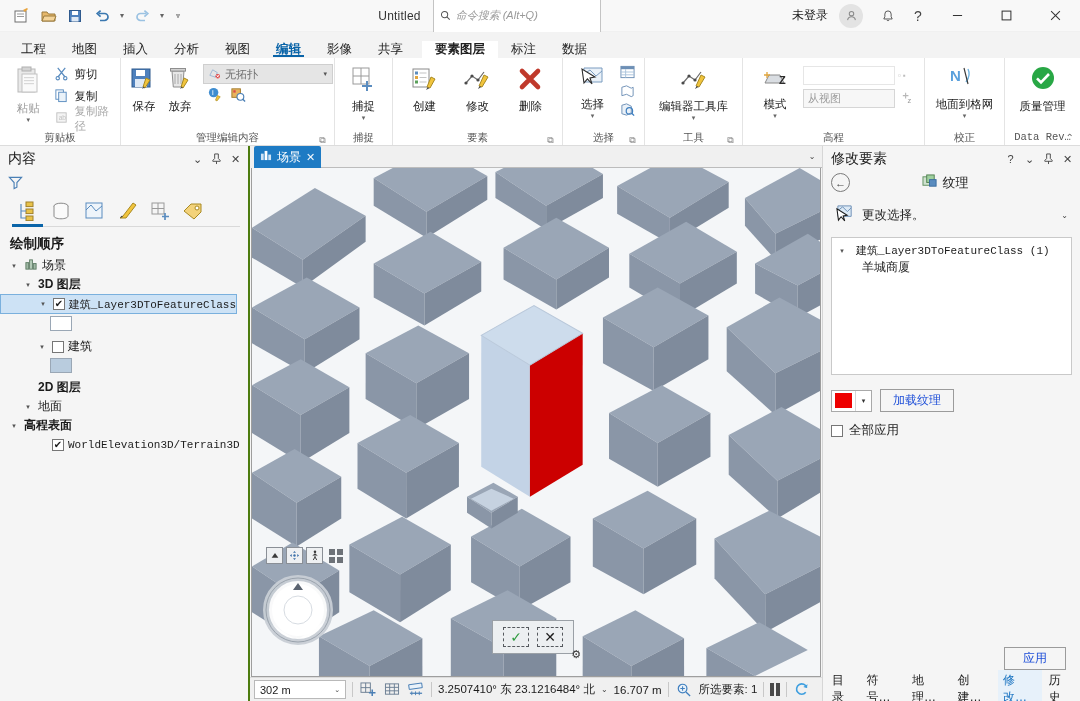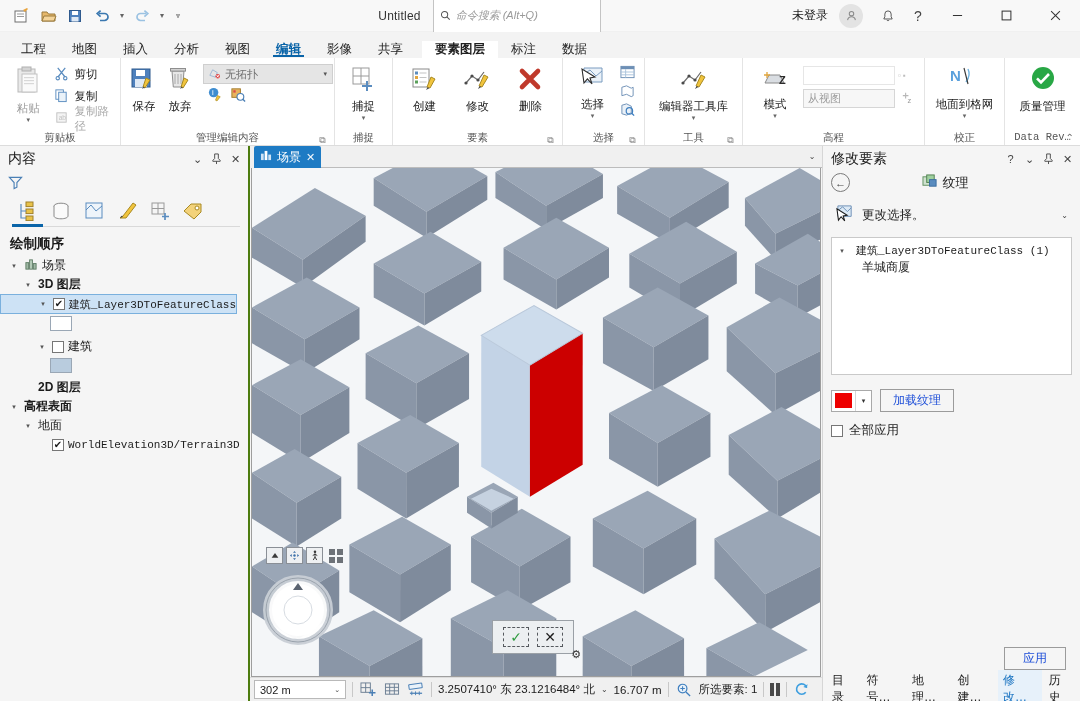--- a/index.html
+++ b/index.html
@@ -717,28 +717,28 @@
         </div>
         <div class="toc-row toc-indent4">
           <span class="swatch-sq" style="background:#b9ccde;"></span>
         </div>
 
         <div class="toc-row toc-indent2" style="margin-top:3px;">
           <span class="tw"></span>
           <span class="toc-label" style="font-weight:bold;">2D 图层</span>
         </div>
 
+        <div class="toc-row toc-indent2">
+          <span class="tw">▾</span>
+          <span class="toc-label">地面</span>
+        </div>
+
         <div class="toc-row toc-indent1">
           <span class="tw">▾</span>
           <span class="toc-label" style="font-weight:bold;">高程表面</span>
-        </div>
-
-        <div class="toc-row toc-indent2">
-          <span class="tw">▾</span>
-          <span class="toc-label">地面</span>
         </div>
 
         <div class="toc-row toc-indent3">
           <span class="tw"></span>
           <span class="cb on"></span>
           <span class="toc-label mono">WorldElevation3D/Terrain3D</span>
         </div>
       </div>
     </div>
 

